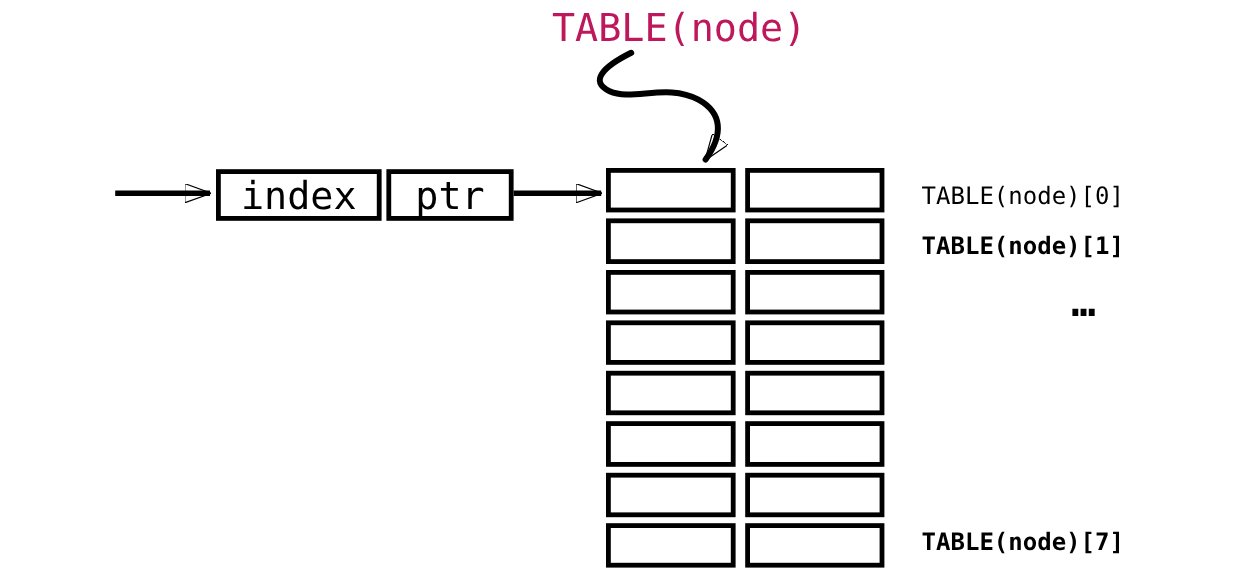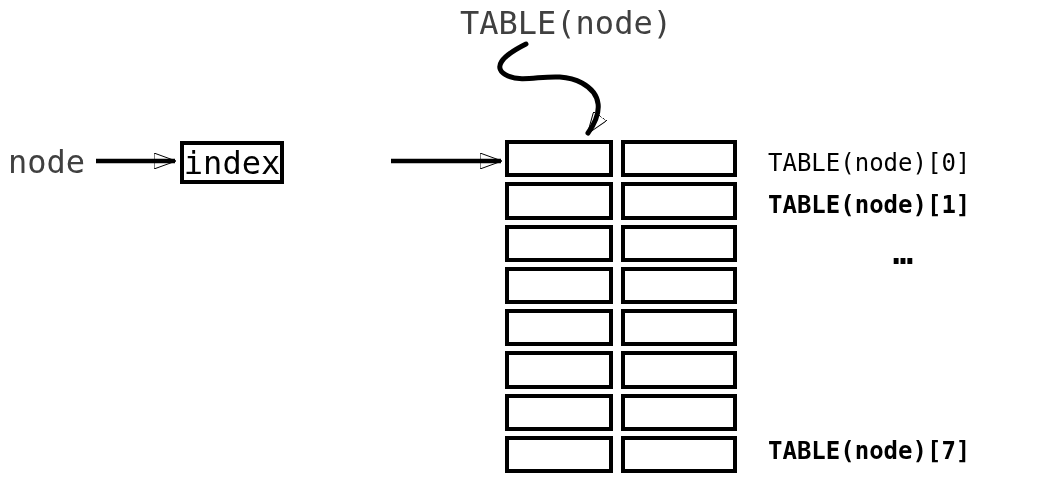--- a/index.html
+++ b/index.html
@@ -24,21 +24,21 @@
   }
   .arrows-layer path, .arrows-layer line {
     stroke: #000000;
     fill: none;
   }
   .label {
     position: absolute;
     font-size: 32px;
     line-height: 34px;
     white-space: pre;
-    color: #404040;
+    color: #be185d;
   }
   .node-label {
     left: 8px;
     top: 145px;
   }
   .pointer-label {
     left: 460px;
     top: 6px;
   }
   .record-box {
@@ -51,21 +51,21 @@
   }
   .record-cell {
     box-sizing: border-box;
     border: 4px solid #000000;
     background: #ffffff;
     display: flex;
     align-items: center;
     justify-content: center;
     font-size: 32px;
   }
-  .record-cell.index-cell { width: 104px; }
+  .record-cell.index-cell { width: 138px; }
   .record-cell.ptr-cell   { width: 106px; }
   .table-grid {
     position: absolute;
     left: 505px;
     top: 140px;
     width: 232px;
     height: 333px;
     display: grid;
     grid-template-columns: 108px 1fr;
     grid-template-rows: repeat(8, 1fr);
@@ -74,21 +74,21 @@
   }
   .table-grid .cell {
     box-sizing: border-box;
     border: 4px solid #000000;
     background: #ffffff;
   }
   .row-label {
     position: absolute;
     left: 768px;
     width: 270px;
-    font-size: 24px;
+    font-size: 20px;
     line-height: 32px;
     white-space: pre;
   }
   .row-label-0 { top: 147px; }
   .row-label-1 { top: 189px; font-weight: bold; }
   .row-label-ellipsis {
     top: 236px;
     text-align: center;
     font-weight: bold;
     font-size: 34px;
@@ -104,27 +104,29 @@
     <defs>
       <marker id="arrowhead" viewBox="0 0 22 16" markerUnits="userSpaceOnUse" markerWidth="22" markerHeight="16" refX="21" refY="8" orient="auto">
         <path d="M0,0 L22,8 L0,16 Z" fill="#000000" stroke="none"></path>
       </marker>
     </defs>
     <line x1="96" y1="161" x2="175" y2="161" stroke-width="4.5" marker-end="url(#arrowhead)"></line>
     <line x1="391" y1="161" x2="501" y2="161" stroke-width="4.5" marker-end="url(#arrowhead)"></line>
     <path d="M 526 44 C 502 56, 491 68, 508 76 C 527 84.5, 556 69, 582 83 C 602 94, 603 112, 588 133" stroke-width="5" stroke-linecap="round" marker-end="url(#arrowhead)"></path>
   </svg>
 
-  <div class="label node-label">node</div>
 
   <div class="label pointer-label">TABLE(node)</div>
 
   <div class="record-box">
     <div class="record-cell index-cell">
       <span>index</span>
+    </div>
+    <div class="record-cell ptr-cell">
+      <span>ptr</span>
     </div>
   </div>
 
   <div class="table-grid">
       <div class="cell"></div>
       <div class="cell"></div>
       <div class="cell"></div>
       <div class="cell"></div>
       <div class="cell"></div>
       <div class="cell"></div>

